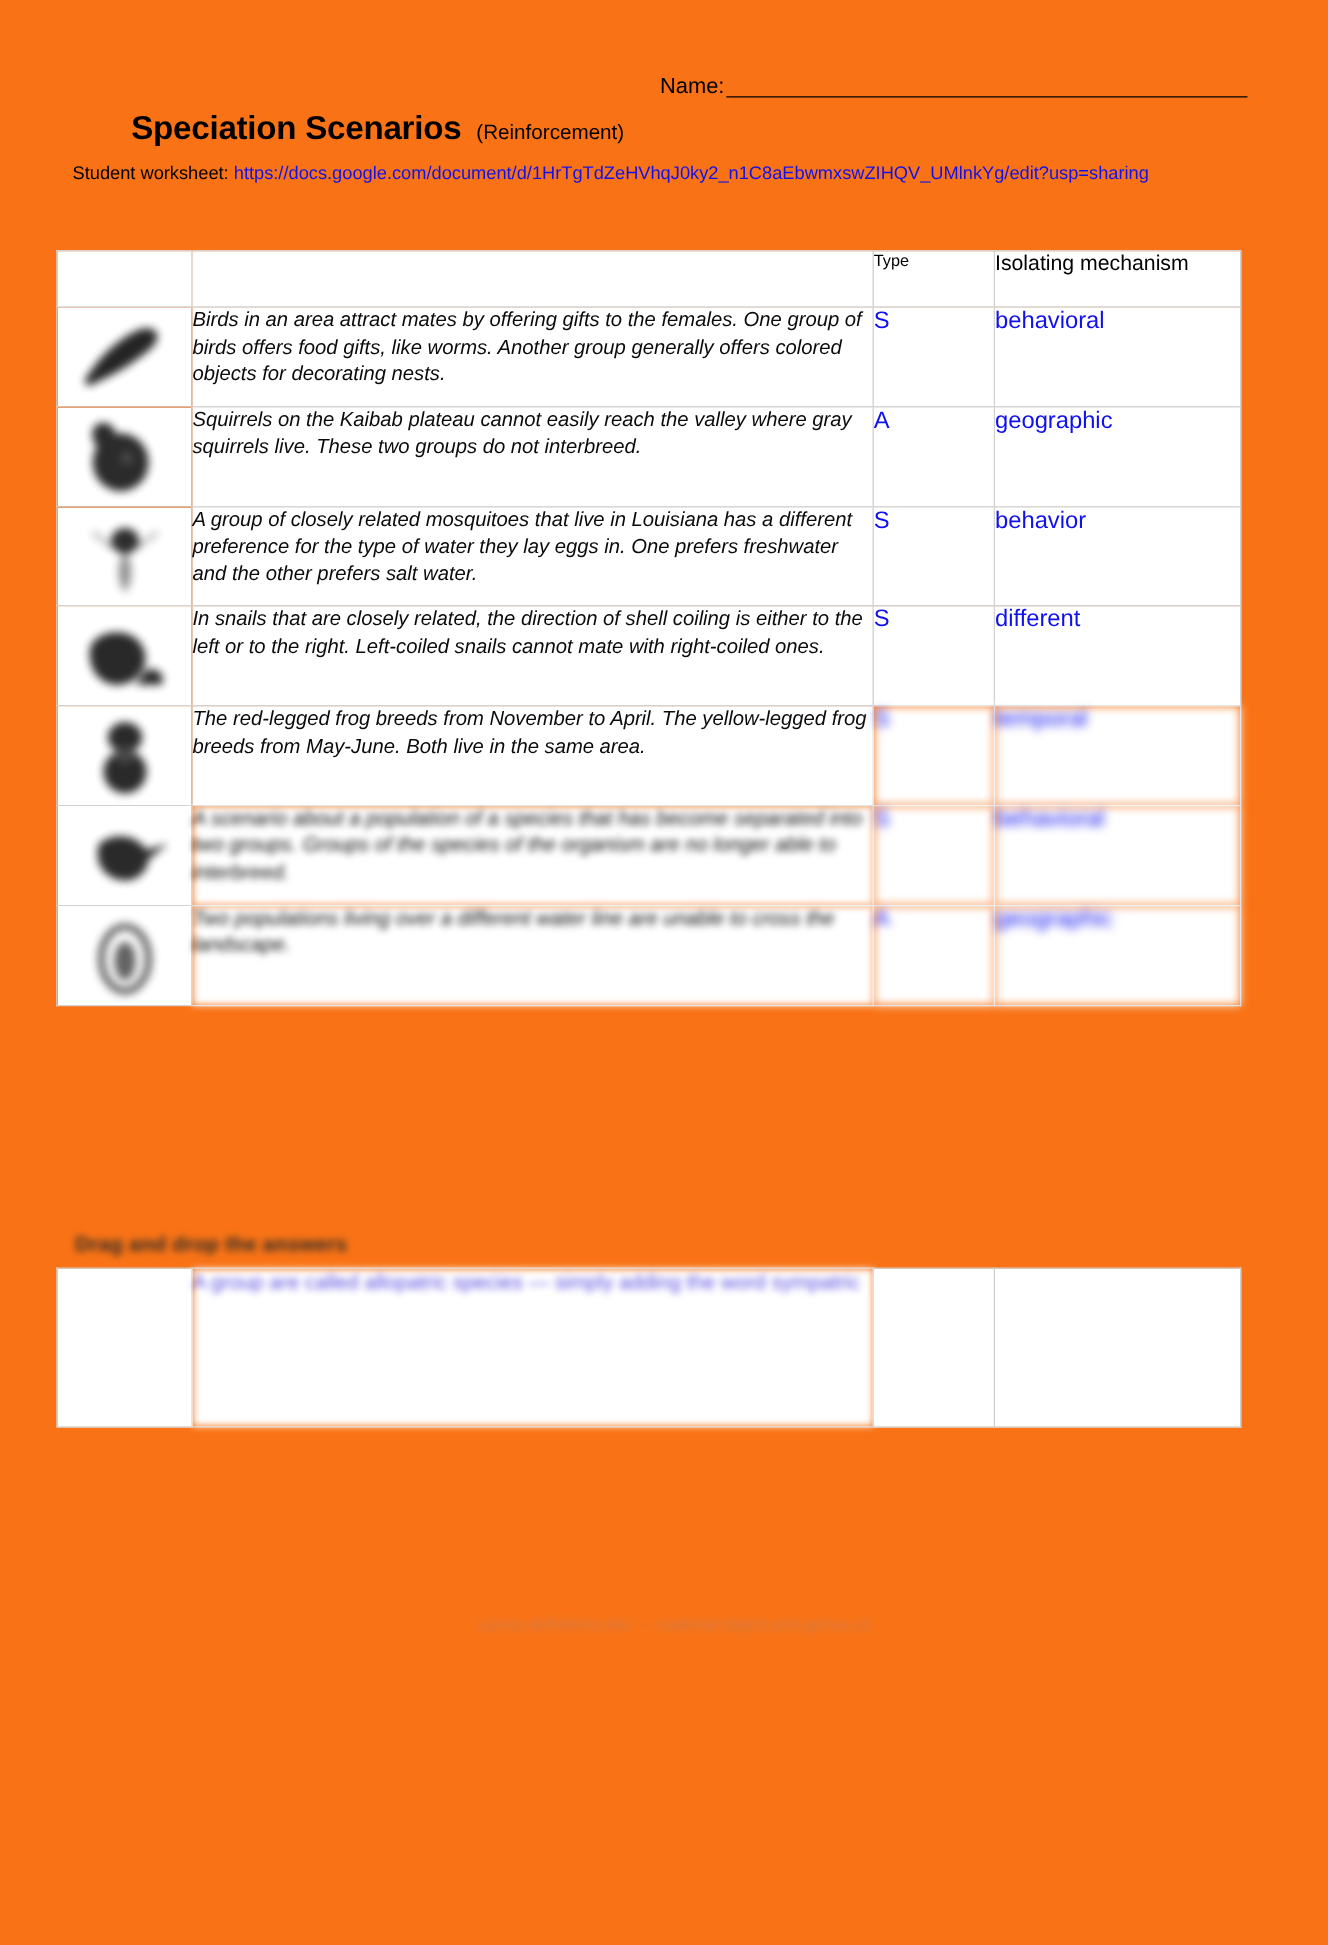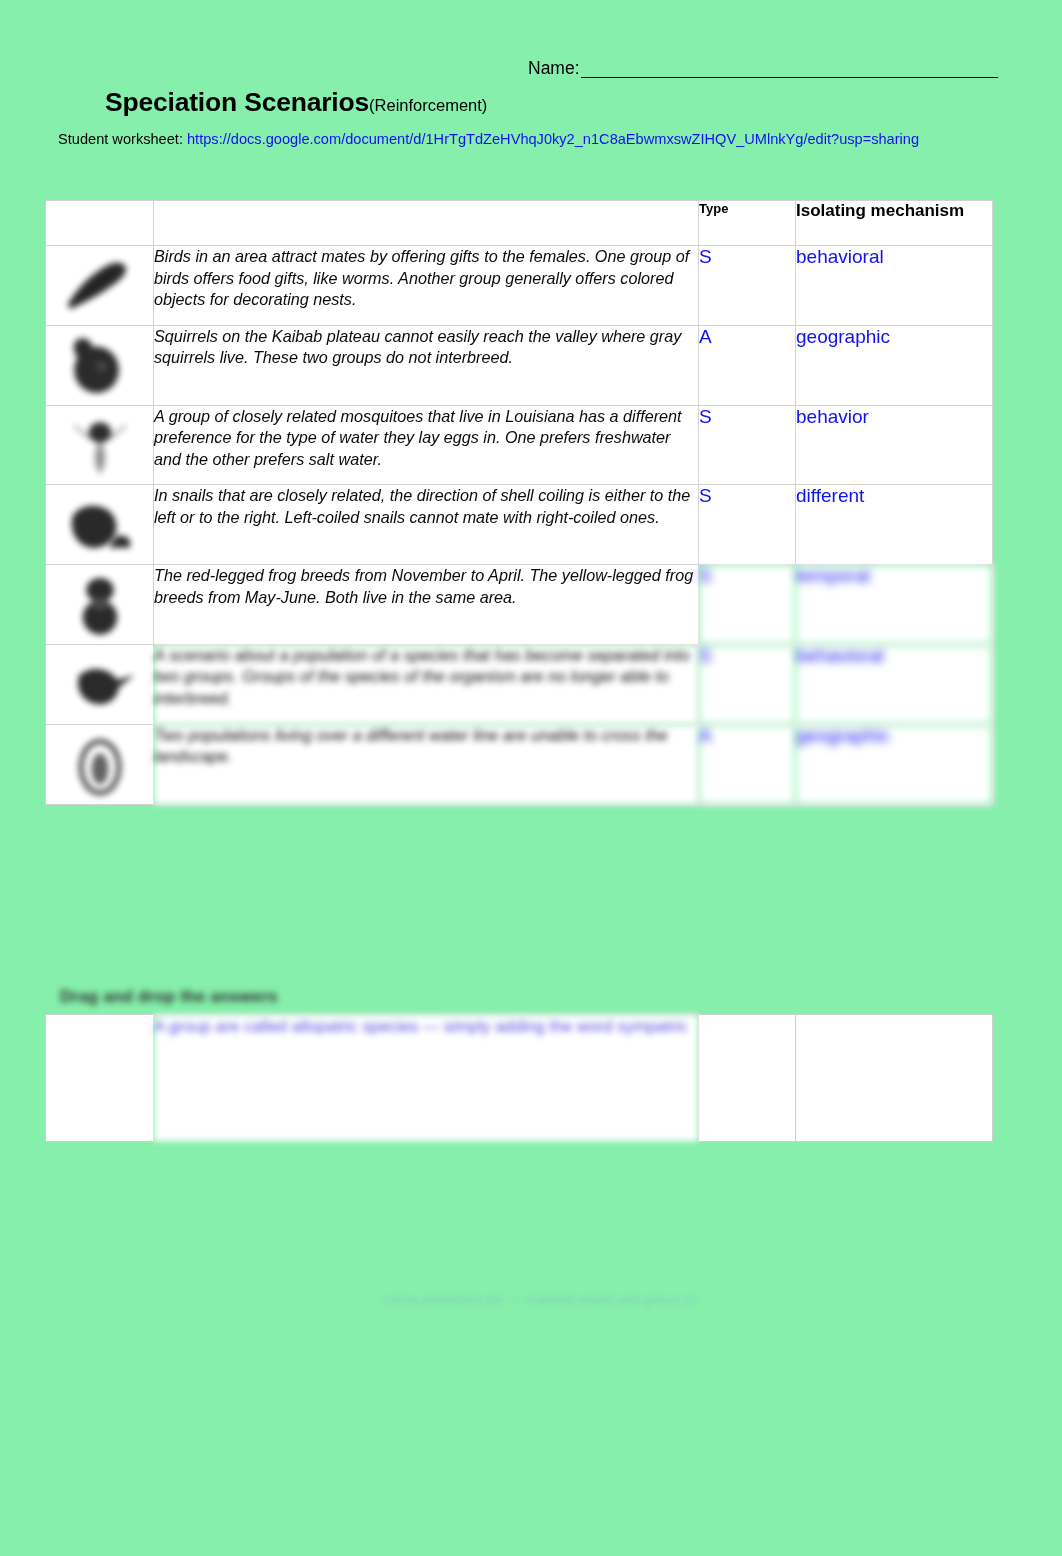--- a/index.html
+++ b/index.html
@@ -14,21 +14,21 @@
     color: #000000;
     position: relative;
     overflow: hidden;
   }
 
   .page {
     position: absolute;
     left: 0; top: 0;
     width: 1062px;
     height: 1556px;
-    background: #86efac;
+    background: #f97316;
   }
 
   
   .name-row {
     position: absolute;
     left: 528px;
     top: 58px;
     display: flex;
     align-items: flex-end;
     width: 470px;
@@ -56,21 +56,21 @@
   }
   .title-main {
     font-size: 26.5px;
     font-weight: bold;
     letter-spacing: -0.2px;
     color: #000;
     margin-left: 47px;
   }
   .title-sub {
     font-size: 16.5px;
-    margin-left: 0;
+    margin-left: 12px;
     color: #000;
   }
 
   
   .ws-line {
     position: absolute;
     left: 58px;
     top: 128px;
     width: 945px;
     font-size: 14.6px;
@@ -98,21 +98,21 @@
     border: 1px solid #d2d2d2;
     vertical-align: top;
     padding: 0;
     background: #ffffff;
   }
   .c-img   { width: 108px; }
   .c-text  { width: 545px; }
   .c-type  { width: 97px; }
   .c-mech  { width: 197px; }
 
-  .hdr-row td { height: 44px; font-weight: bold; }
+  .hdr-row td { height: 44px; }
   .hdr-type {
     font-size: 13px;
     padding: 12px 0 0 9px;
     color: #000;
   }
   .hdr-mech {
     font-size: 17px;
     padding: 11px 0 0 10px;
     color: #000;
   }

